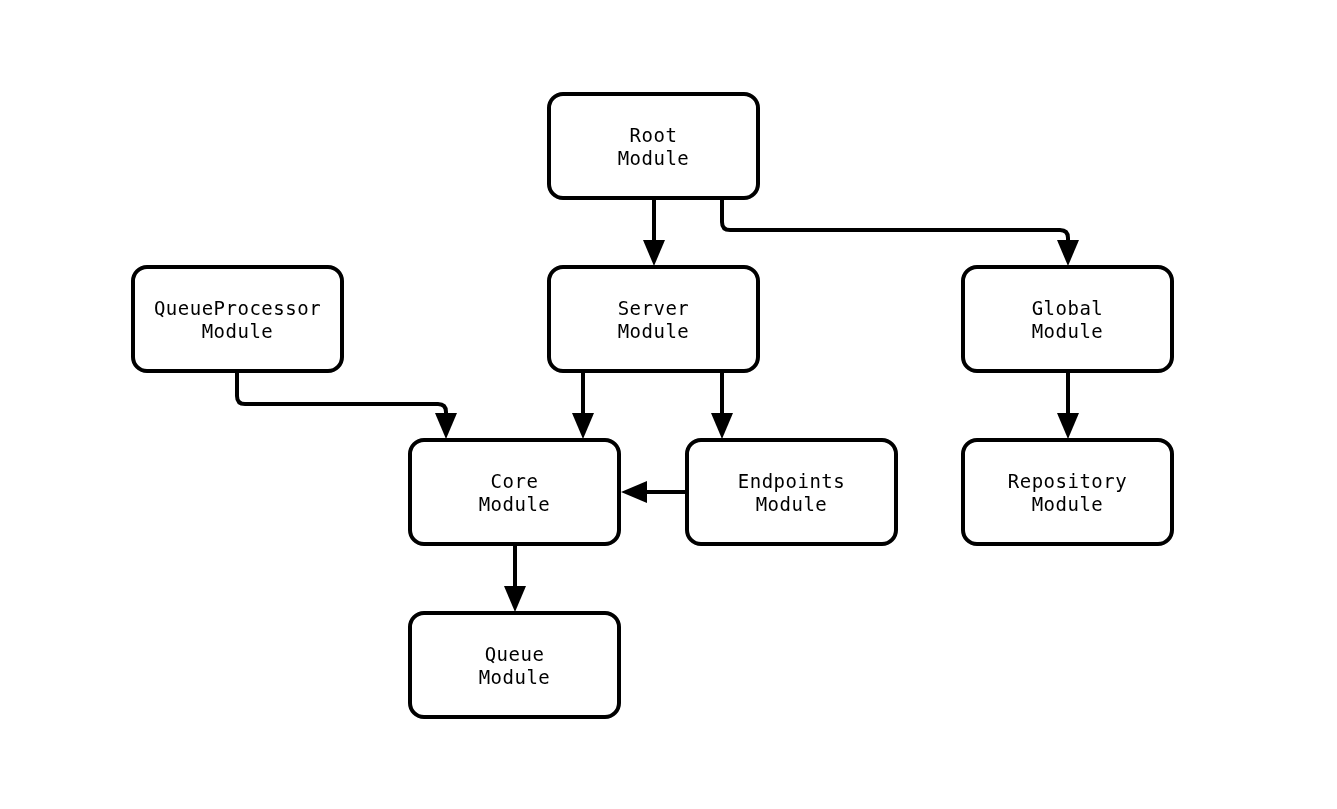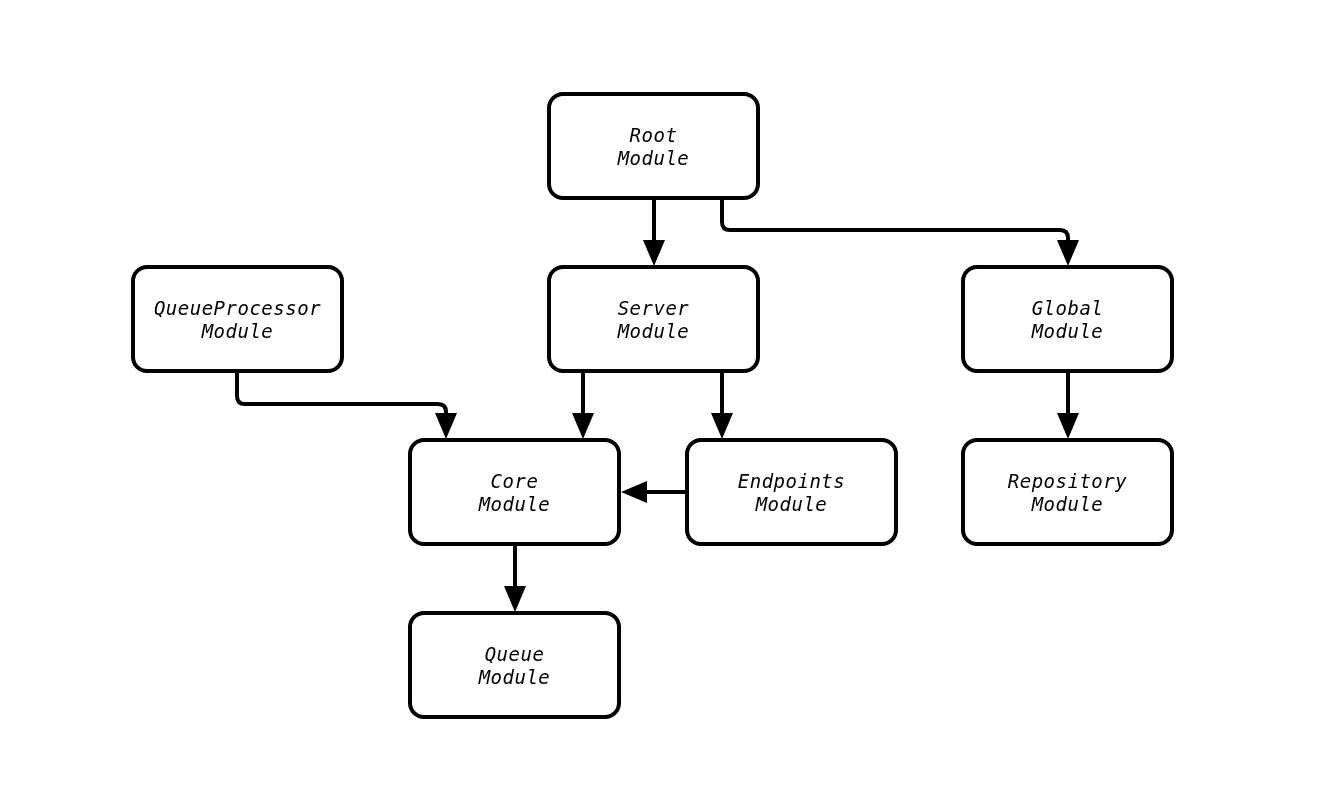--- a/index.html
+++ b/index.html
@@ -12,21 +12,20 @@
     width: 1337px;
     height: 809px;
     overflow: hidden;
     font-family: "DejaVu Sans Mono", "Liberation Mono", monospace;
   }
   #diagram-canvas {
     position: relative;
     width: 1337px;
     height: 809px;
     background: #ffffff;
-    font-style: italic;
   }
   svg#graph {
     position: absolute;
     top: 0;
     left: 0;
     width: 1337px;
     height: 809px;
     display: block;
   }
   .node-rect {

